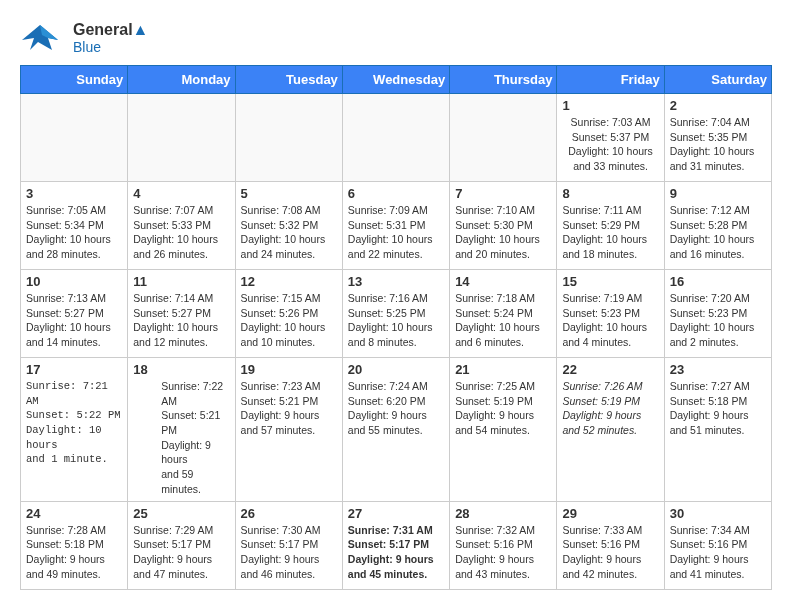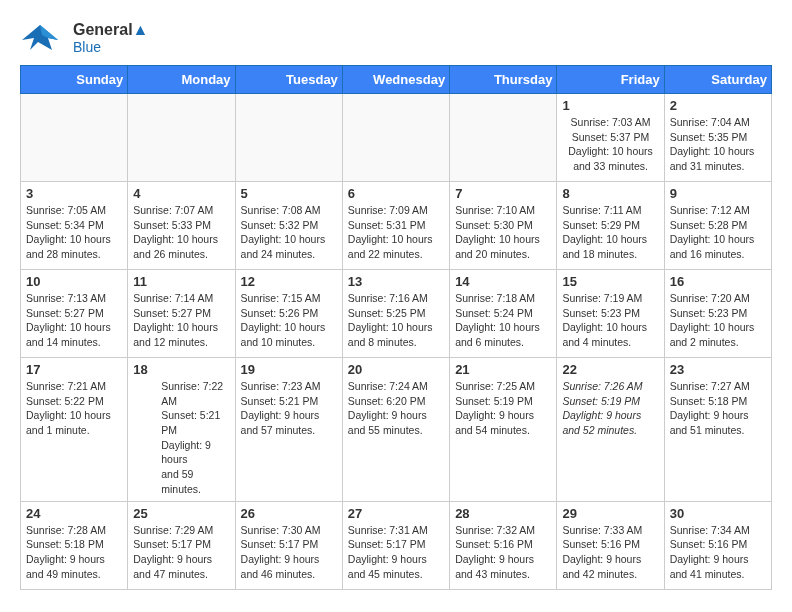--- a/index.html
+++ b/index.html
@@ -226,21 +226,21 @@
           <div class="day-num">16</div>
           <div class="day-info" style="white-space: pre-line;">Sunrise: 7:20 AM
 Sunset: 5:23 PM
 Daylight: 10 hours
 and 2 minutes.</div>
         </td>
       </tr>
       <tr>
         <td>
           <div class="day-num">17</div>
-          <div class="day-info" style="white-space: pre-line;">Sunrise: 7:21 AM
+          <div class="day-info" style="white-space: pre-line; font-family: Liberation Mono, monospace;">Sunrise: 7:21 AM
 Sunset: 5:22 PM
 Daylight: 10 hours
 and 1 minute.</div>
         </td>
         <td>
           <div class="day-num">18</div>
           <div class="day-info" style="white-space: pre-line; margin-left: 28px;">Sunrise: 7:22 AM
 Sunset: 5:21 PM
 Daylight: 9 hours
 and 59 minutes.</div>
@@ -298,21 +298,21 @@
         </td>
         <td>
           <div class="day-num">26</div>
           <div class="day-info" style="white-space: pre-line;">Sunrise: 7:30 AM
 Sunset: 5:17 PM
 Daylight: 9 hours
 and 46 minutes.</div>
         </td>
         <td>
           <div class="day-num">27</div>
-          <div class="day-info" style="white-space: pre-line;">Sunrise: 7:31 AM
+          <div class="day-info" style="white-space: pre-line; font-weight: bold;">Sunrise: 7:31 AM
 Sunset: 5:17 PM
 Daylight: 9 hours
 and 45 minutes.</div>
         </td>
         <td>
           <div class="day-num">28</div>
           <div class="day-info" style="white-space: pre-line;">Sunrise: 7:32 AM
 Sunset: 5:16 PM
 Daylight: 9 hours
 and 43 minutes.</div>

